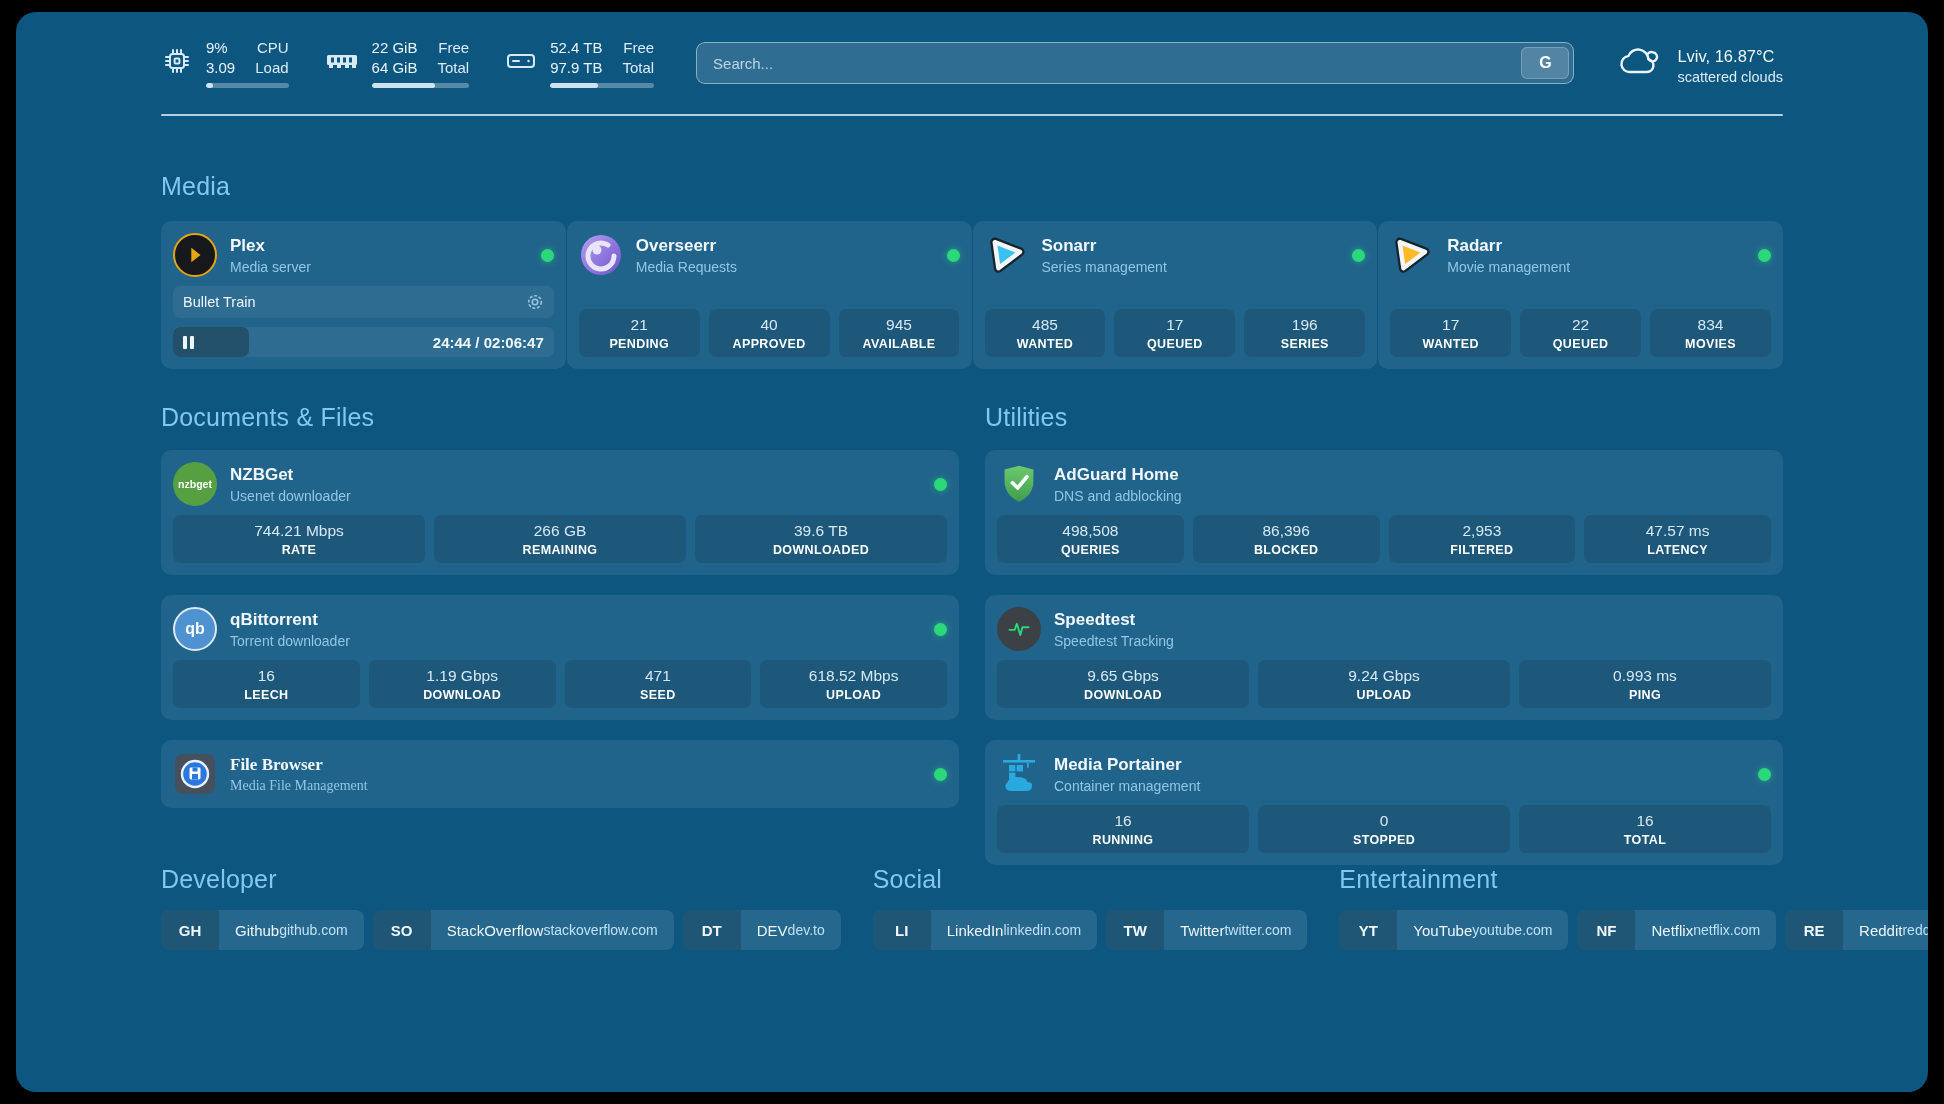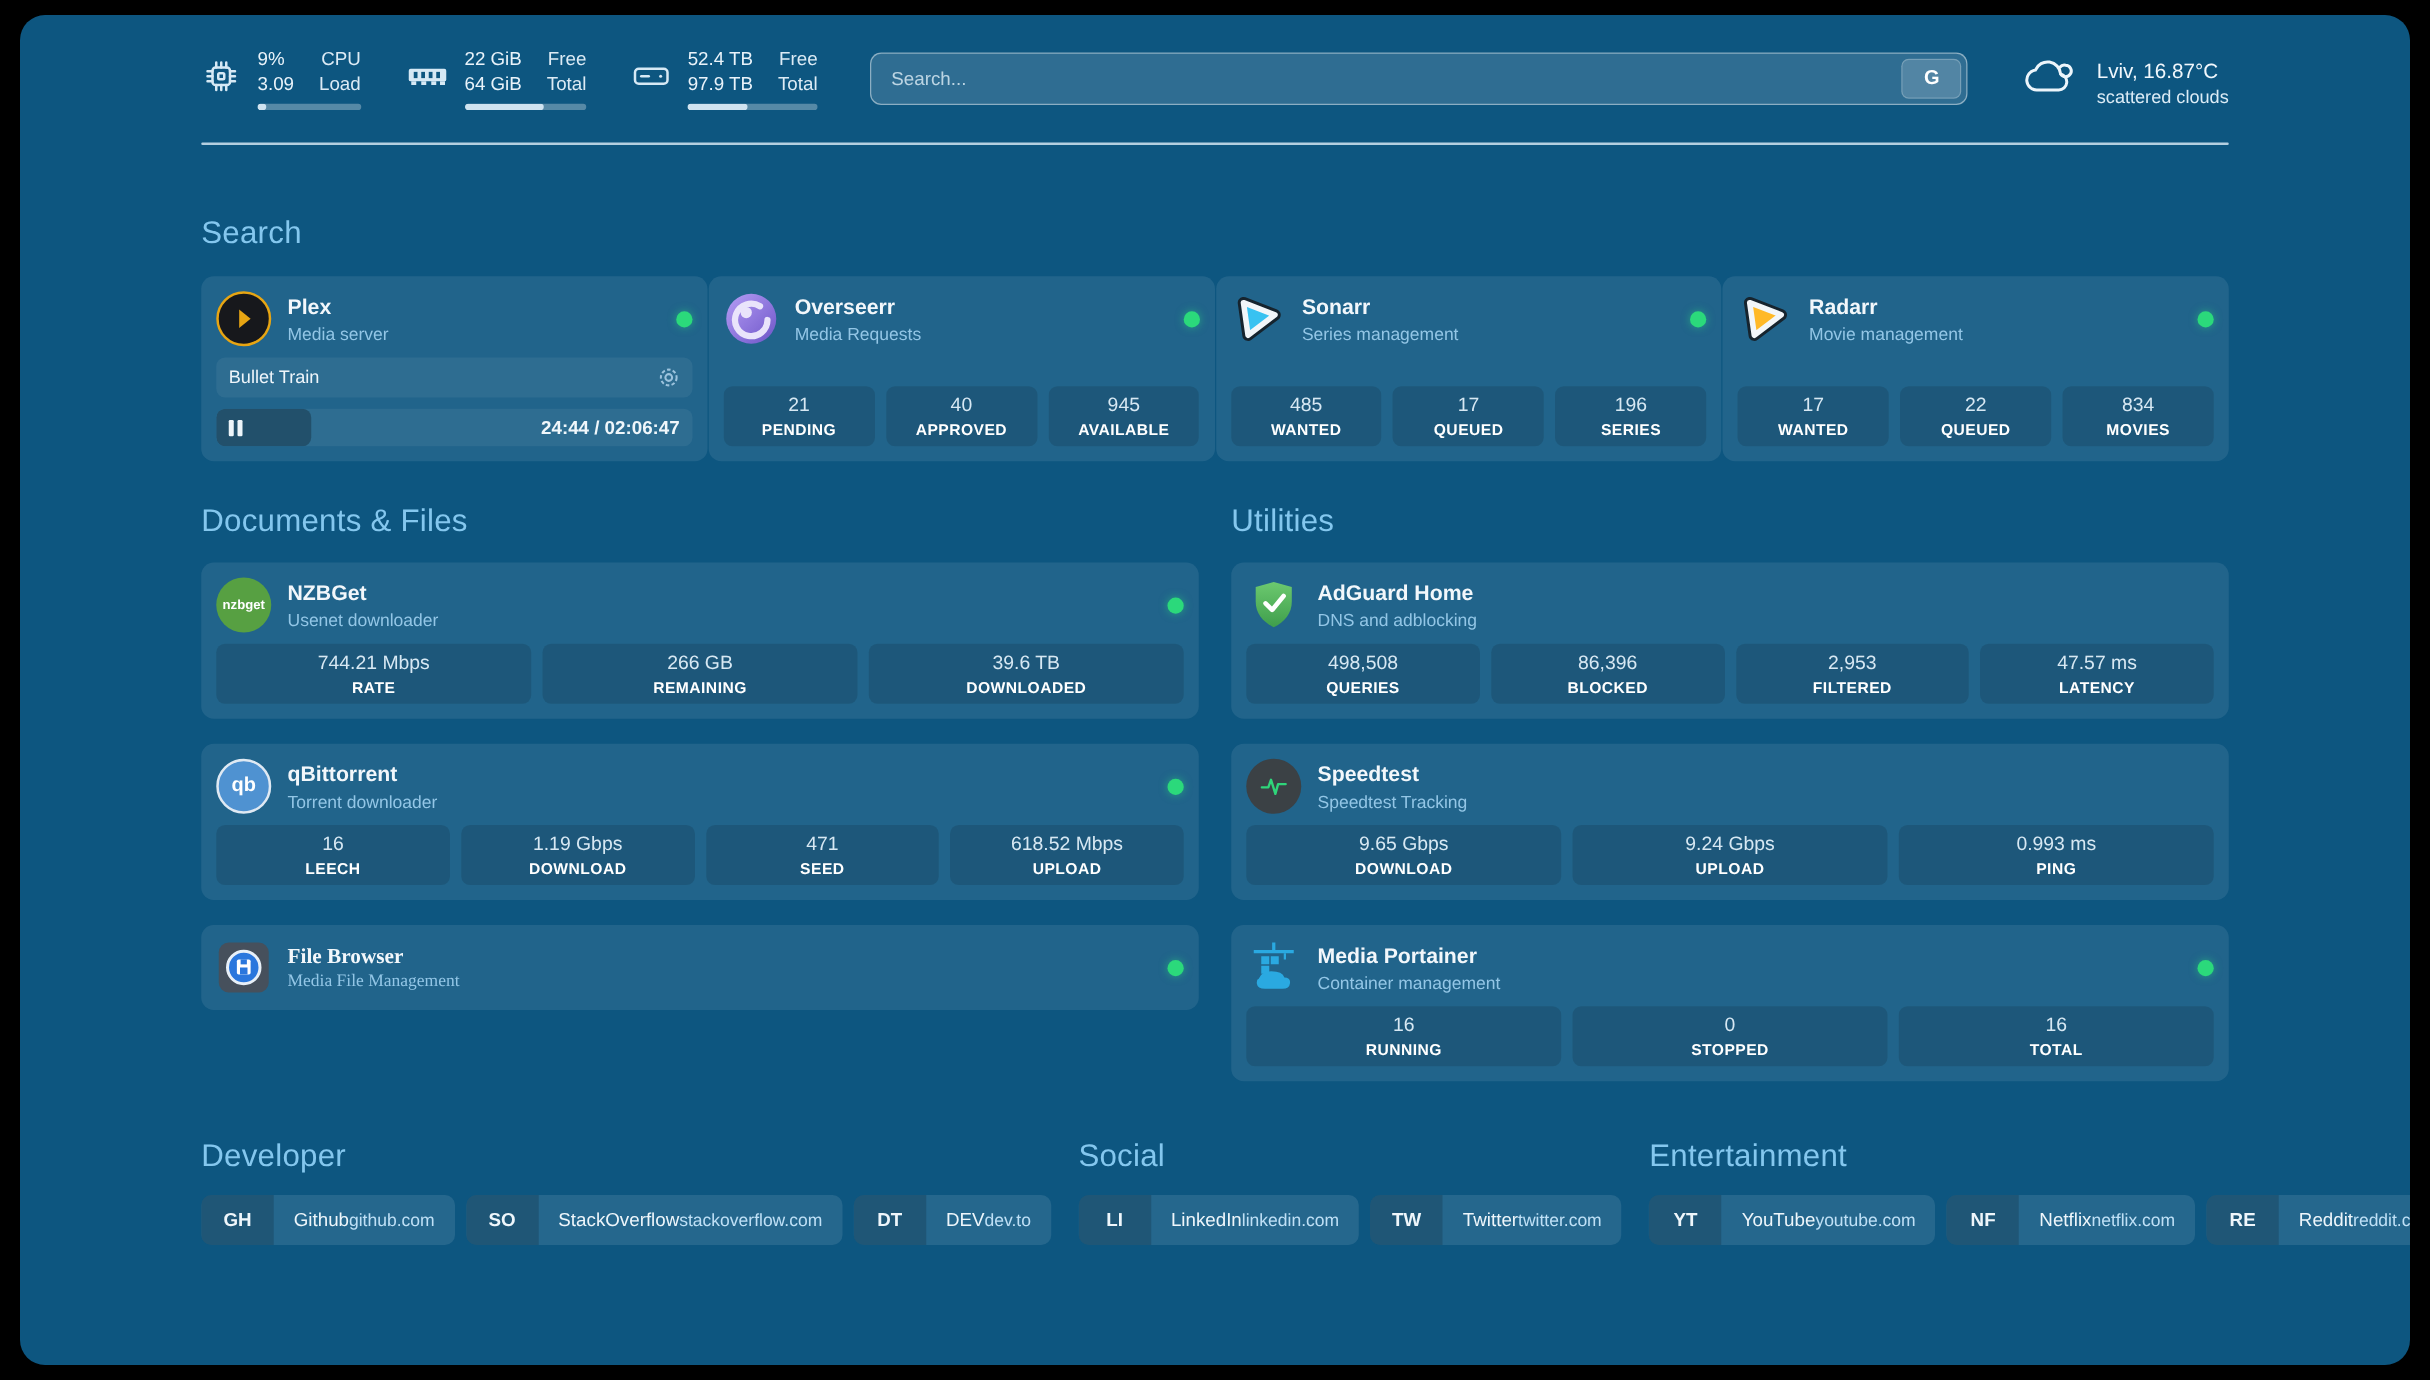--- a/index.html
+++ b/index.html
@@ -66,21 +66,21 @@
   .pause { position:relative; display:flex; gap:3.5px; }
   .pause i { width:3.5px; height:13px; background:#edf5fa; border-radius:1px; }
   .np-time { position:relative; margin-left:auto; font-size:15px; font-weight:600; color:#f0f7fb; }
 
   .two-col { display:grid; grid-template-columns:1fr 1fr; gap:26px; margin-top:34px; }
   .col-cards { display:flex; flex-direction:column; gap:20px; margin-top:18px; }
   .card.stat-card { min-height:112px; }
   .card.slim { min-height:66px; justify-content:center;font-family:Liberation Serif, serif; }
 
   
-  .links-grid { display:grid; grid-template-columns:repeat(3,1fr); gap:22px; margin-top:46px; }
+  .links-grid { display:grid; grid-template-columns:repeat(3,1fr); gap:32px; }
   .link-rows { display:flex; flex-direction:row; gap:9px; margin-top:16px; }
   .link-row { display:flex; height:40px; border-radius:8px; overflow:hidden;
               background:rgba(255,255,255,.10); cursor:pointer; }
   .link-abbr { width:58px; flex:none; background:rgba(0,0,0,.16); display:flex;
                align-items:center; justify-content:center; font-size:15px; font-weight:600; color:#eef6fb; }
   .link-main { flex:1; display:flex; align-items:center; padding:0 16px; }
   .link-name { font-size:15px; color:#eef6fb; }
   .link-domain { margin-left:auto; font-size:14px; color:#bfe0f6; }
 
   
@@ -192,21 +192,21 @@
       <div>
         <div class="weather-temp">Lviv, 16.87°C</div>
         <div class="weather-cond">scattered clouds</div>
       </div>
     </div>
   </header>
 
   <div class="divider"></div>
 
   <section class="media-sec">
-    <h2 class="sec-title">Search</h2>
+    <h2 class="sec-title">Media</h2>
     <div class="media-grid">
 
       <div class="card">
         <div class="card-head">
           <span class="ic-circle ic-plex app-icon">
             <svg width="22" height="22" viewBox="0 0 24 24">
                   <polygon points="8,4 18,12 8,20" fill="#e7a513"></polygon>
                 </svg>
           </span>
           <div class="app-meta">

